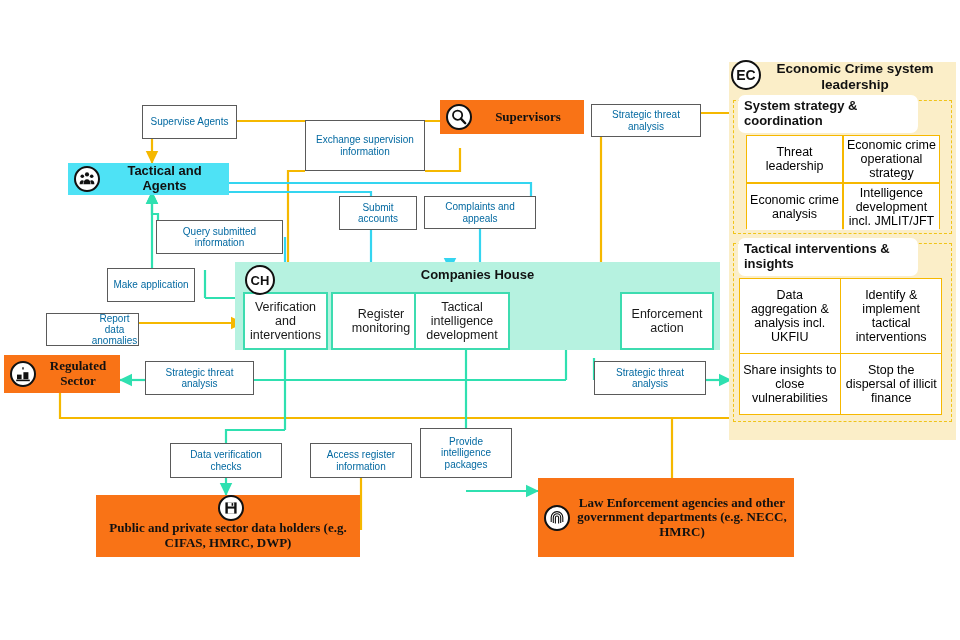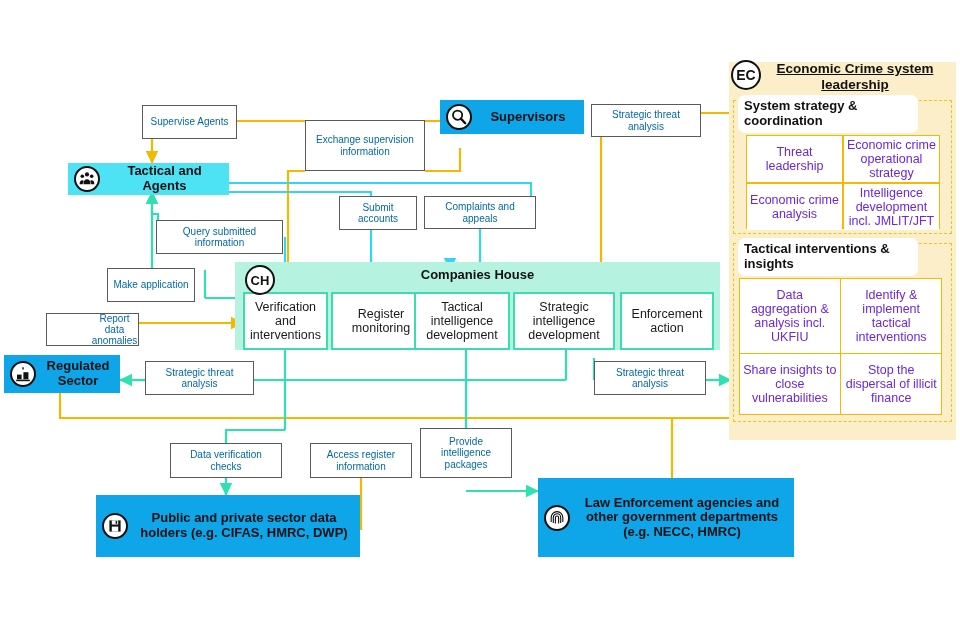--- a/index.html
+++ b/index.html
@@ -42,21 +42,21 @@
     position: absolute;
     display: flex;
     align-items: center;
     z-index: 6;
     font-weight: bold;
     font-size: 13px;
     line-height: 1.12;
     color: #111;
   }
   .actor .lbl { flex: 1; text-align: center; padding: 0 4px; }
-  .actor.cream { background: #0ea5e9; }
+  .actor.cream { background: #f97316; font-family: Liberation Serif, serif; }
   .actor.cyan  { background: #4ee2f5; }
 
   .ico {
     width: 26px; height: 26px; flex: 0 0 26px;
     border: 2.2px solid #111;
     border-radius: 50%;
     background: #fff;
     display: flex; align-items: center; justify-content: center;
     margin-left: 6px;
   }
@@ -149,21 +149,21 @@
     grid-template-columns: 1fr 1fr;
     border: 1.8px solid #f6b800;
     background: #f6b800;
     gap: 1.8px;
     z-index: 5;
   }
   .ec-grid > div {
     background: #ffffff;
     font-size: 12.5px;
     line-height: 1.12;
-    color: #6d28d9;
+    color: #000000;
     display: flex; align-items: center; justify-content: center;
     text-align: center;
     padding: 2px 3px;
   }
 </style>
 </head>
 <body>
 
 <div id="canvas">
 
@@ -233,27 +233,26 @@
   </svg>
 
   <div id="ch-band" class="abs" style="left:235px; top:262px; width:485px; height:88px;">
     <div id="ch-title">Companies House</div>
   </div>
   <div id="ch-badge" style="left:245px; top:265px;">CH</div>
 
   <div class="ch-cell" style="left:243px; top:292px; width:85px; height:58px;">Verification and interventions</div>
   <div class="ch-cell" style="left:331px; top:292px; width:100px; height:58px;">Register monitoring</div>
   <div class="ch-cell" style="left:414px; top:292px; width:96px; height:58px;">Tactical intelligence development</div>
-  <div class="ch-cell" style="left:513px; top:292px; width:102px; height:58px;">Strategic intelligence development</div>
   <div class="ch-cell" style="left:620px; top:292px; width:94px; height:58px;">Enforcement action</div>
 
   <div id="ec-panel" class="abs" style="left:729px; top:62px; width:227px; height:378px;"></div>
 
   <div id="ec-badge" style="left:731px; top:60px;">EC</div>
-  <div id="ec-title" style="left:762px; top:61px; width:186px;text-decoration:underline;">Economic Crime system leadership</div>
+  <div id="ec-title" style="left:762px; top:61px; width:186px;">Economic Crime system leadership</div>
 
   <div class="ec-group" style="left:733px; top:100px; width:219px; height:134px;"></div>
   <div class="ec-grp-title" style="left:738px; top:95px; width:180px;">System strategy &amp; coordination</div>
   <div class="ec-grid" style="left:746px; top:135px; width:194px; height:94px;">
     <div>Threat leadership</div>
     <div>Economic crime operational strategy</div>
     <div>Economic crime analysis</div>
     <div>Intelligence development incl. JMLIT/JFT</div>
   </div>
 
@@ -295,21 +294,21 @@
       <svg width="18" height="18" viewBox="0 0 18 18">
         <path d="M9,2.2 L9,4.6" stroke="#111" stroke-width="1.4"></path>
         <rect x="3" y="9.6" width="4.6" height="4.6" fill="#111"></rect>
         <rect x="9.4" y="7.2" width="5" height="7" fill="#111"></rect>
         <rect x="2.2" y="14.6" width="13.6" height="1.6" fill="#111"></rect>
       </svg>
     </span>
     <span class="lbl">Regulated Sector</span>
   </div>
 
-  <div class="actor cream" style="left:96px; top:495px; width:264px; height:62px;">
+  <div class="actor cream" style="left:96px; top:495px; width:264px; height:62px;flex-direction:column;">
     <span class="ico">
       <svg width="18" height="18" viewBox="0 0 18 18">
         <rect x="3.4" y="3.4" width="11.2" height="11.2" fill="#111"></rect>
         <rect x="5.8" y="3.4" width="6.4" height="4.1" fill="#fff"></rect>
         <rect x="9.6" y="4.1" width="1.6" height="2.7" fill="#111"></rect>
         <rect x="5.8" y="9.6" width="6.4" height="5" fill="#fff"></rect>
       </svg>
     </span>
     <span class="lbl">Public and private sector data holders (e.g. CIFAS, HMRC, DWP)</span>
   </div>

